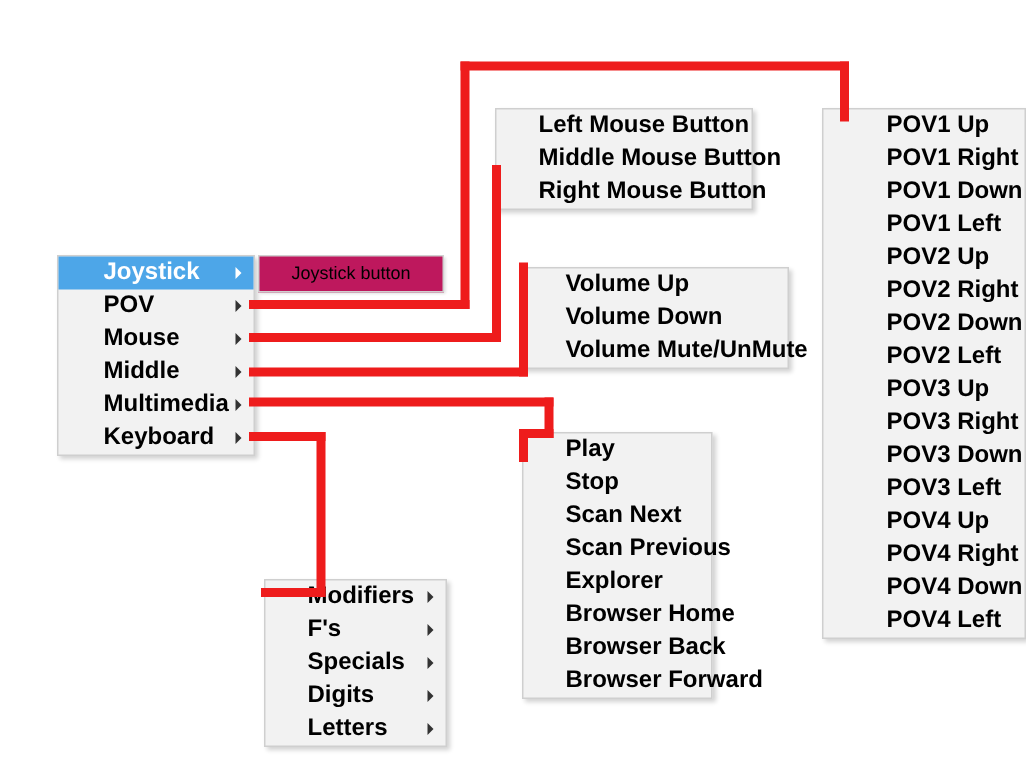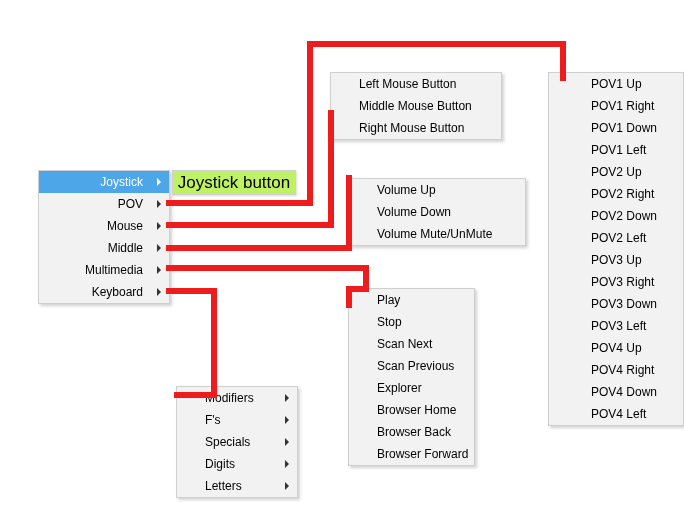--- a/index.html
+++ b/index.html
@@ -25,21 +25,22 @@
     z-index: 5;
   }
   .menu-item {
     position: relative;
     height: 22px;
     line-height: 22px;
     padding-left: 30px;
     padding-right: 26px;
     white-space: nowrap;
     color: #000;
-    font-size: 12px;
+    font-size: 16px;
+    font-weight: bold;
   }
   .menu-item.selected {
     background: #4da6e8;
     color: #ffffff;
   }
   .arrow {
     position: absolute;
     right: 8px;
     top: 50%;
     transform: translateY(-50%);
@@ -51,34 +52,33 @@
   }
   .menu-item.selected .arrow {
     border-left-color: #ffffff;
   }
 
   
   #root-menu {
     left: 38px;
     top: 170px;
     width: 132px;
-    text-align: right;
   }
 
   
   #joystick-panel {
     left: 172px;
     top: 170px;
     width: 124px;
     height: 25px;
-    background: #bef264;
+    background: #be185d;
     border: 1px solid #d0d0d0;
     box-shadow: 1px 1px 2px rgba(0,0,0,0.14);
     box-sizing: border-box;
-    font-size: 17px;
+    font-size: 12px;
     color: #000;
     line-height: 23px;
     text-align: center;
     position: absolute;
     z-index: 5;
   }
 
   
   #mouse-menu {
     left: 330px;

